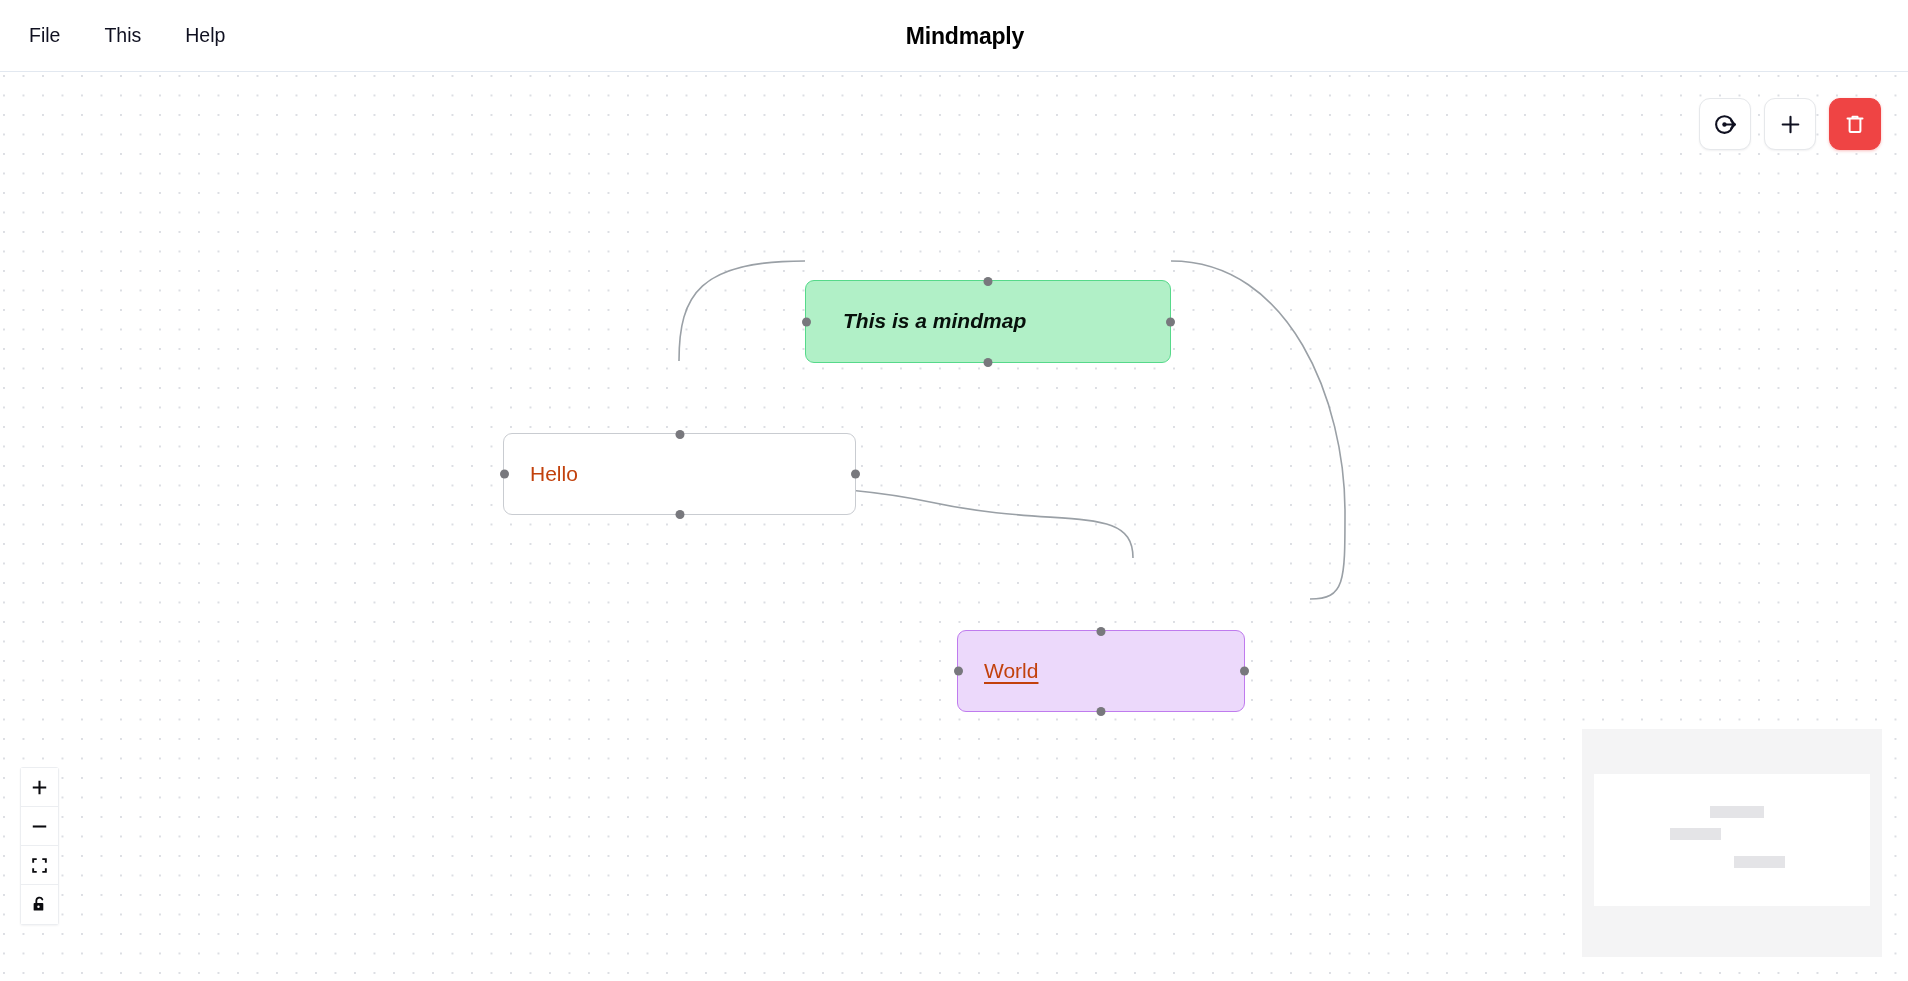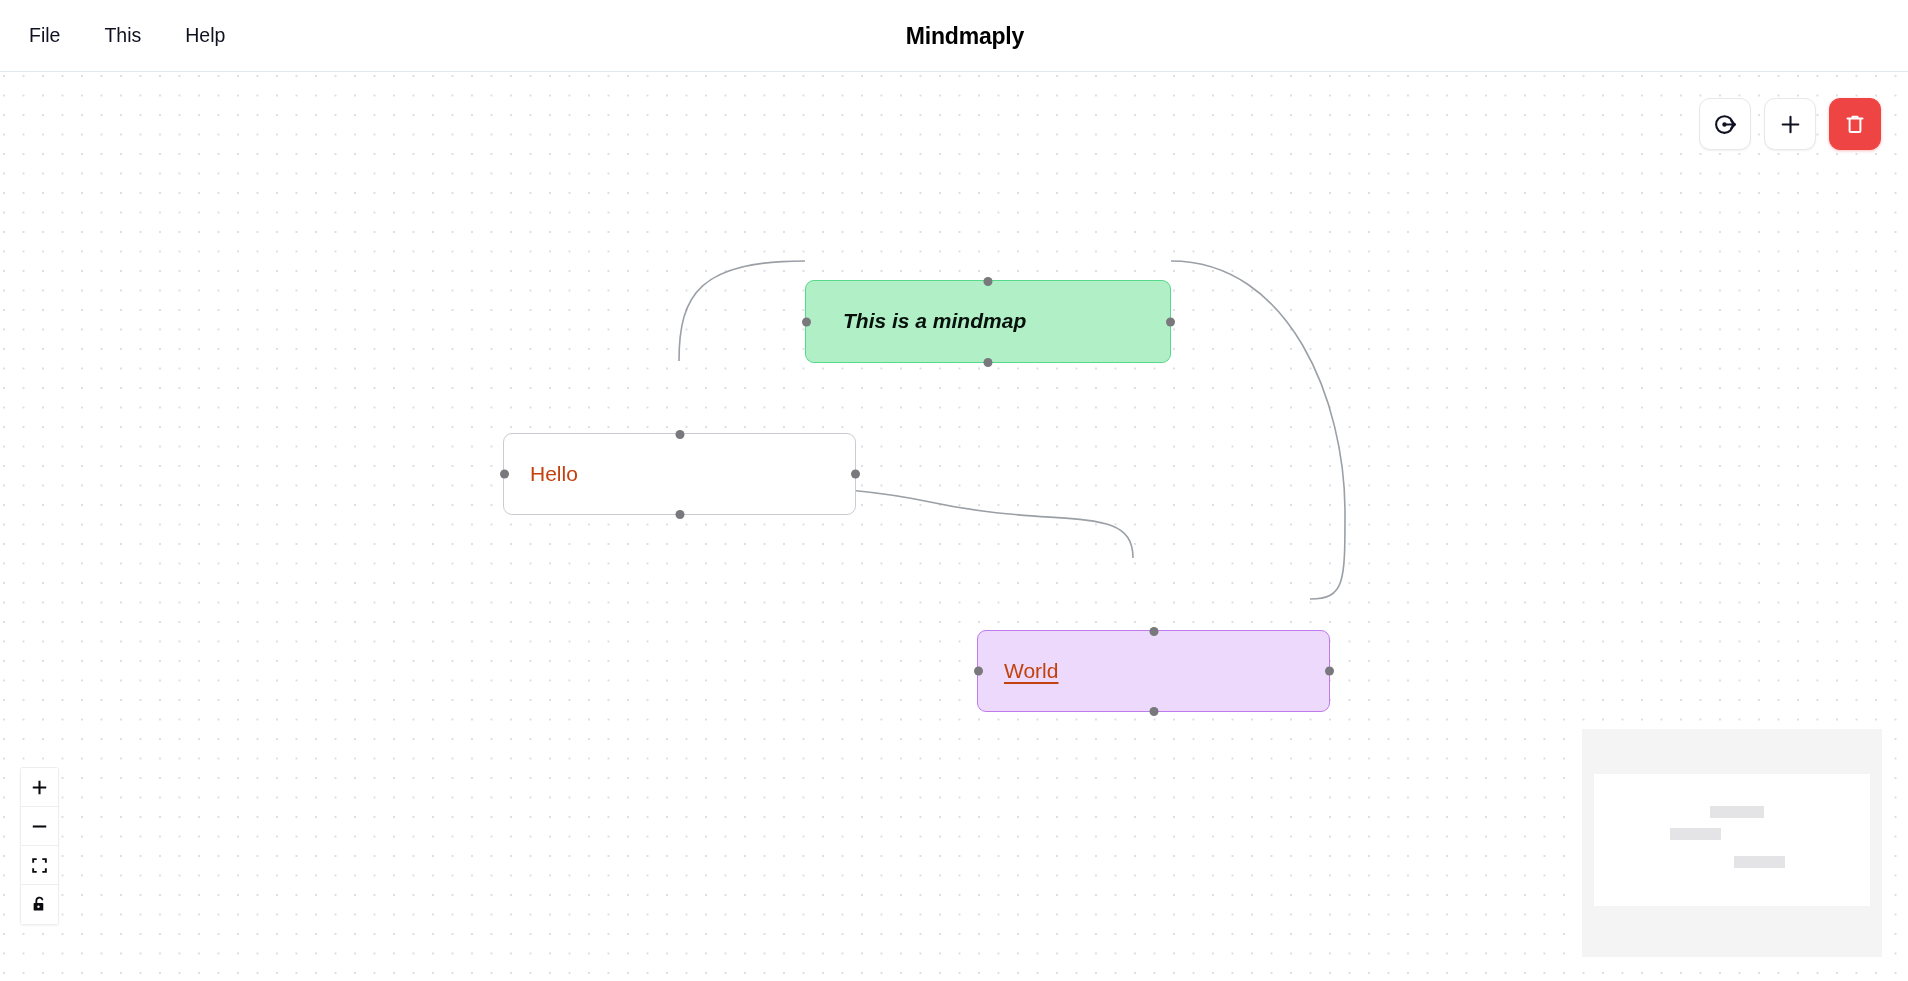--- a/index.html
+++ b/index.html
@@ -249,21 +249,21 @@
     </div>
 
     <div class="node node-plain" style="left:503px; top:361px; width:353px; height:82px;">
       <span class="node-label">Hello</span>
       <span class="handle top"></span>
       <span class="handle bottom"></span>
       <span class="handle left"></span>
       <span class="handle right"></span>
     </div>
 
-    <div class="node node-accent" style="left:977px; top:558px; width:353px; height:82px;">
+    <div class="node node-accent" style="left:957px; top:558px; width:288px; height:82px;">
       <span class="node-label">World</span>
       <span class="handle top"></span>
       <span class="handle bottom"></span>
       <span class="handle left"></span>
       <span class="handle right"></span>
     </div>
 
     <div class="toolbar">
 
       <div class="tool-btn">

